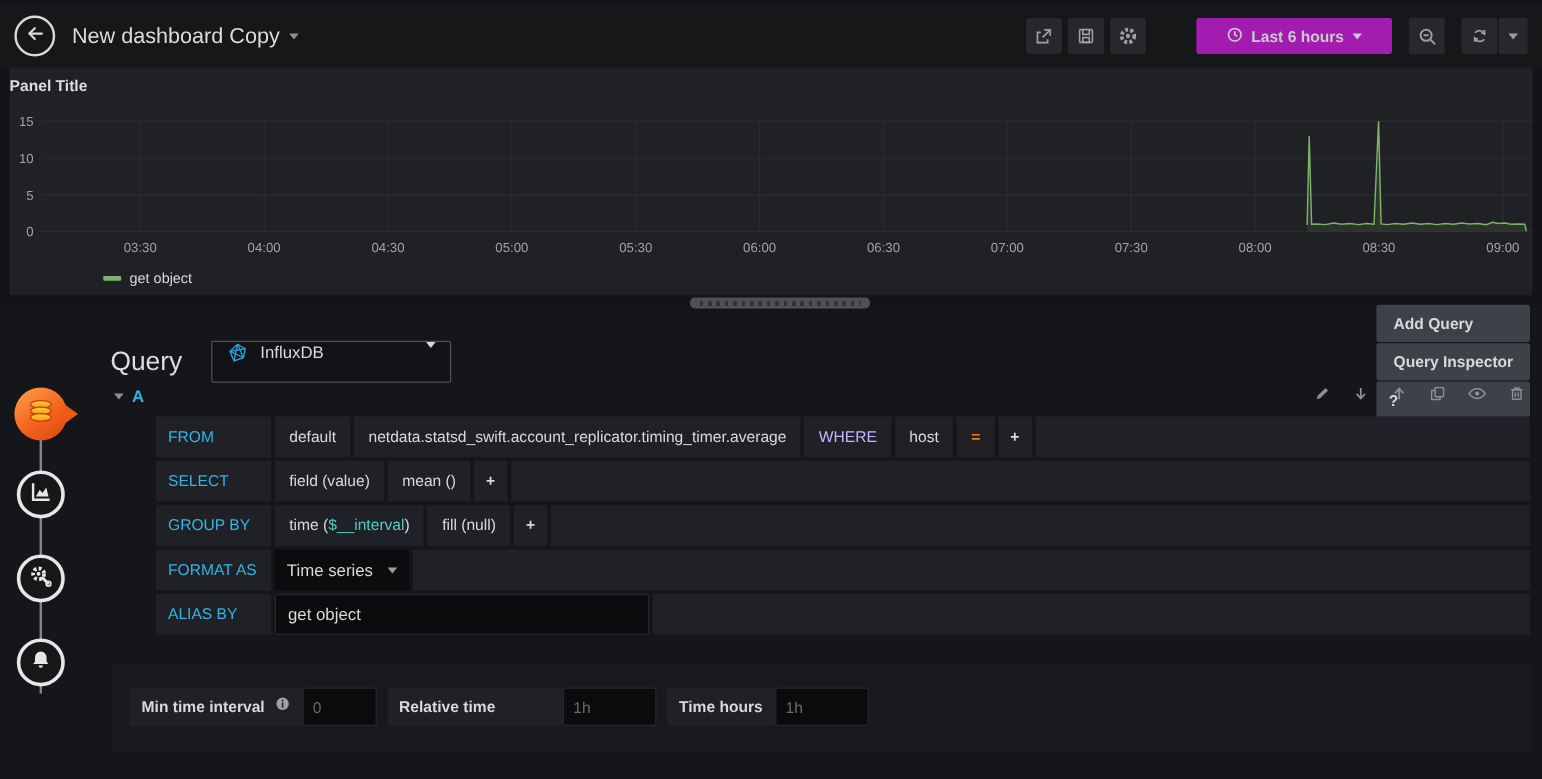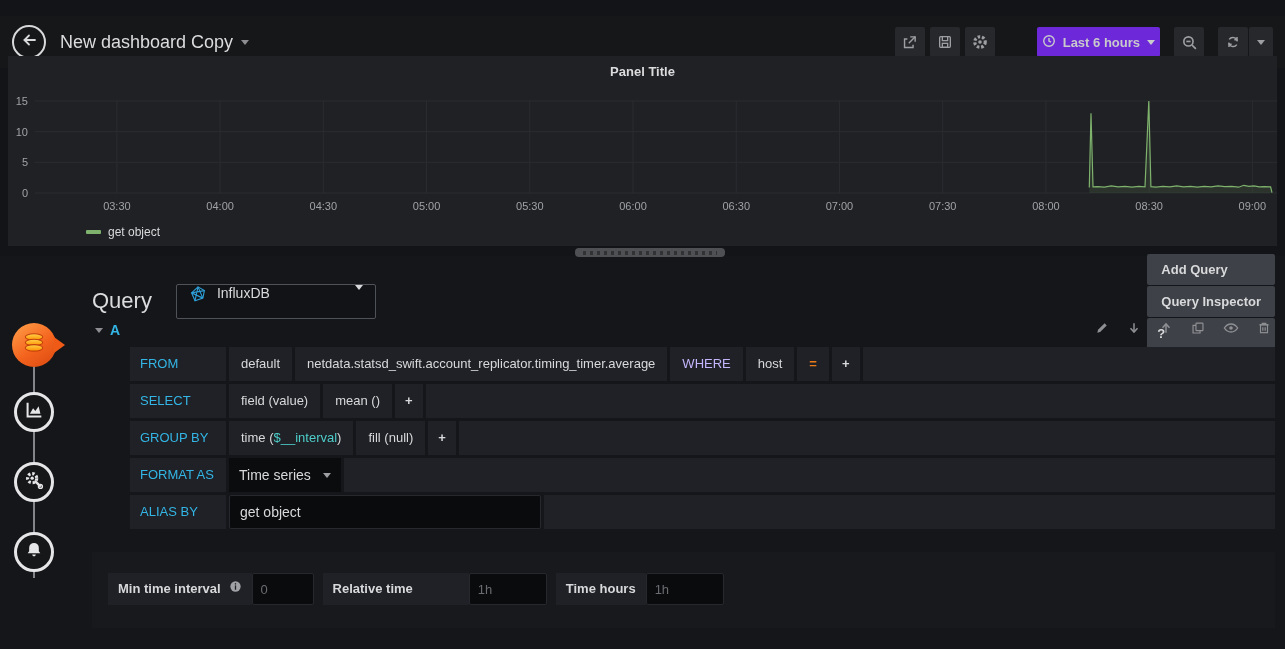--- a/index.html
+++ b/index.html
@@ -5,50 +5,50 @@
   * { box-sizing: border-box; margin: 0; padding: 0; }
   html,body { width:1285px; height:649px; overflow:hidden; }
   body {
     background:#131417;
     font-family:"Liberation Sans", sans-serif;
     color:#d8d9da;
     position:relative;
   }
   
   .navbar{
-    position:absolute; left:0; top:16px; width:1285px; height:52px;
+    position:absolute; left:0; top:4px; width:1285px; height:52px;
     background:#161719; display:flex; align-items:center; padding:0 12px;
   }
   .back-btn{
     width:34px; height:34px; border:2px solid #d8d9da; border-radius:50%;
     display:flex; align-items:center; justify-content:center; cursor:pointer; flex:0 0 auto;
   }
   .nav-title{ margin-left:14px; font-size:18px; font-weight:500; color:#dcdcde; display:flex; align-items:center; gap:8px; cursor:pointer;}
   .caret{ width:0; height:0; border-left:4px solid transparent; border-right:4px solid transparent; border-top:5px solid #8e8e92; display:inline-block;}
   .nav-spacer{ flex:1; }
   .nav-btn{
     width:30px; height:30px; background:#26282c; border-radius:2px; margin-left:5px;
     display:flex; align-items:center; justify-content:center; cursor:pointer;
   }
   .nav-btn svg{ display:block; }
   .timepicker{
-    height:30px; background:#6d28d9; border-radius:2px; margin-left:42px;
-    display:flex; align-items:center; gap:7px; padding:0 5px; cursor:pointer;
+    height:30px; background:#a21caf; border-radius:2px; margin-left:42px;
+    display:flex; align-items:center; gap:7px; padding:0 25px; cursor:pointer;
     font-size:13px; font-weight:600; color:#c9cacc;
   }
   .zoomout{ margin-left:14px; }
   .refresh-group{ display:flex; margin-left:14px; }
   .refresh-group .nav-btn{ margin-left:0; }
   .refresh-group .caret-part{ width:24px; margin-left:1px; }
   
   .panel{
     position:absolute; left:8px; top:56px; width:1269px; height:190px;
     background:#202124;
   }
-  .panel-title{ position:absolute; left:0; right:0; top:8px; text-align:center;
+  .panel-title{ position:absolute; left:0; right:0; top:8px; text-align:left;
     font-size:13px; font-weight:700; color:#dcdcde; cursor:pointer;}
   .panel svg.chart{ position:absolute; left:0; top:0; }
   .legend{ position:absolute; left:78px; top:169px; display:flex; align-items:center; gap:7px; cursor:pointer;}
   .legend-dash{ width:15px; height:4px; border-radius:1px; background:#7eb26d; }
   .legend-label{ font-size:12px; color:#d8d9da; }
   
   .drag-handle{
     position:absolute; left:575px; top:248px; width:150px; height:9px; border-radius:4px;
     background:#4e5054; cursor:row-resize;
   }

